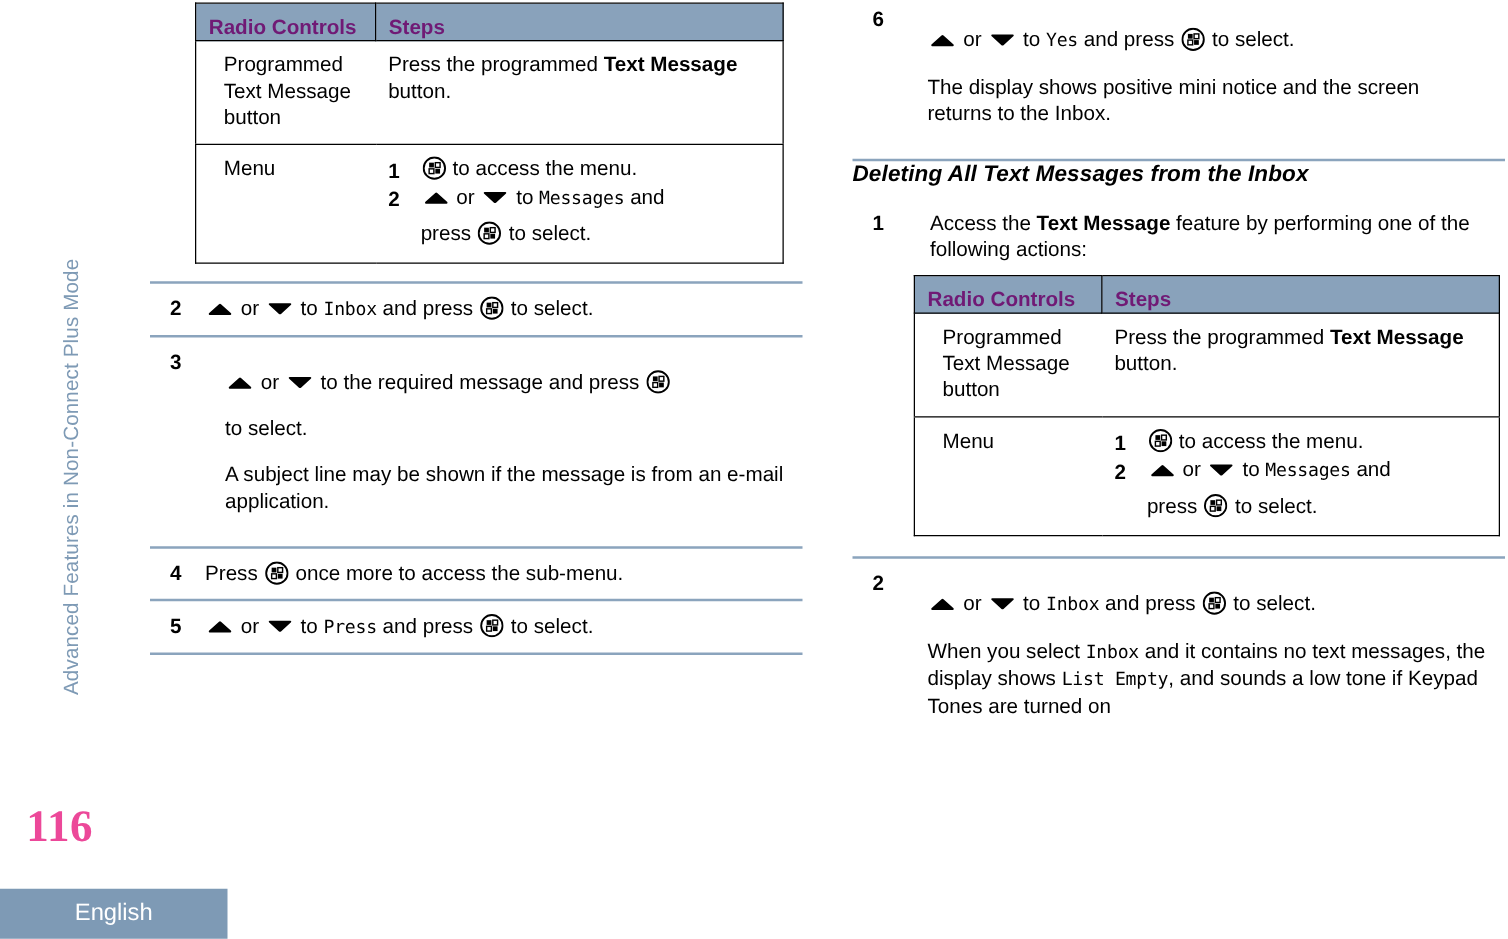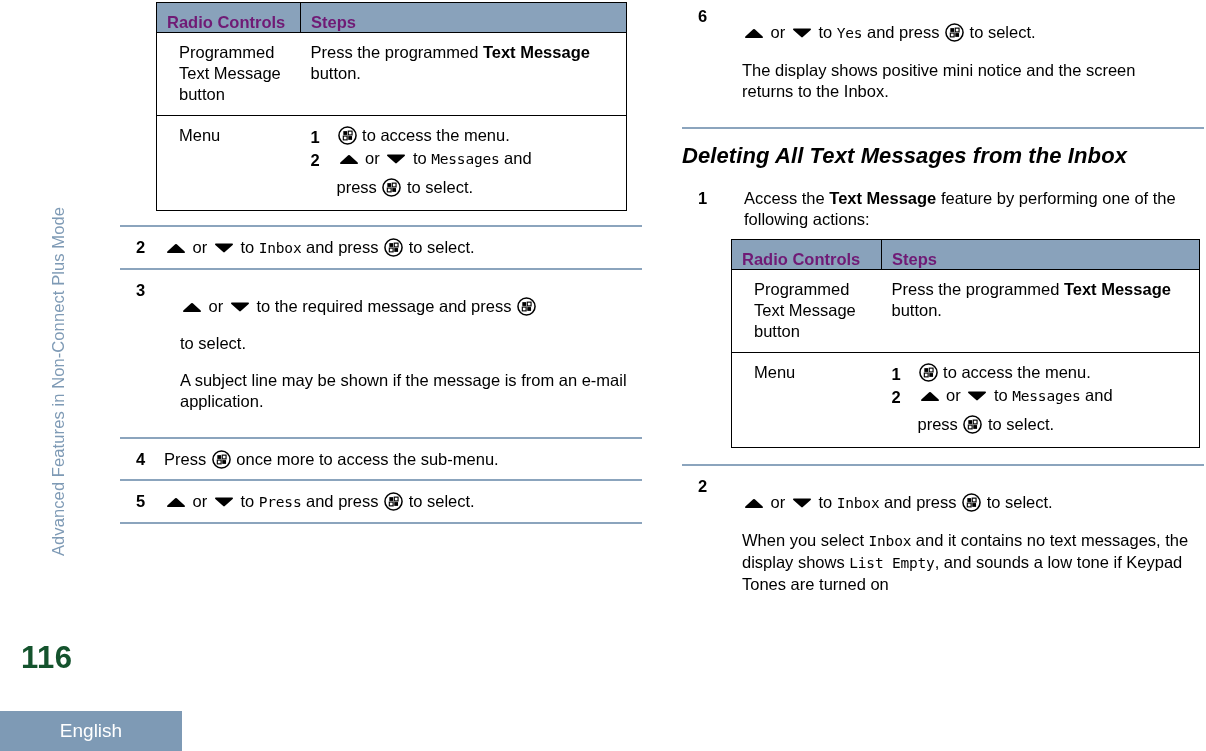--- a/index.html
+++ b/index.html
@@ -34,24 +34,25 @@
     text-align: center;
     font-size: 16.5px;
     color: #7e9ab5;
     white-space: nowrap;
     letter-spacing: .1px;
   }
   .page-number {
     position: absolute;
     left: 21px;
     top: 640px;
-    font-size: 31px;
+    font-size: 36px;
     font-weight: bold;
-    color: #14532d;
+    color: #ec4899;
     letter-spacing: .5px;
+    font-family: Liberation Serif, serif;
   }
   .lang-bar {
     position: absolute;
     left: 0;
     top: 711px;
     width: 182px;
     height: 56px;
     background: #7e9ab5;
   }
   .lang-bar span {
@@ -94,24 +95,24 @@
   .step-body p { margin: 16px; }
   .step-body p + p { margin-top: 2px; }
 
   .rule {
     height: 2px;
     background: #8ba4bd;
     margin: 0 2px 0 2px;
   }
 
   .section-heading {
-    font-size: 22px;
+    font-size: 18px;
     font-weight: bold;
     font-style: italic;
-    padding: 14px 0 10px 2px;
+    padding: 0 0 10px 2px;
     letter-spacing: .1px;
   }
 
   
   .step.tight { padding-top: 9px; padding-bottom: 4px; }
   .step.tight .step-body { padding-left: 0; margin-left: 18px; }
 
   
   table.rc {
     border-collapse: collapse;

